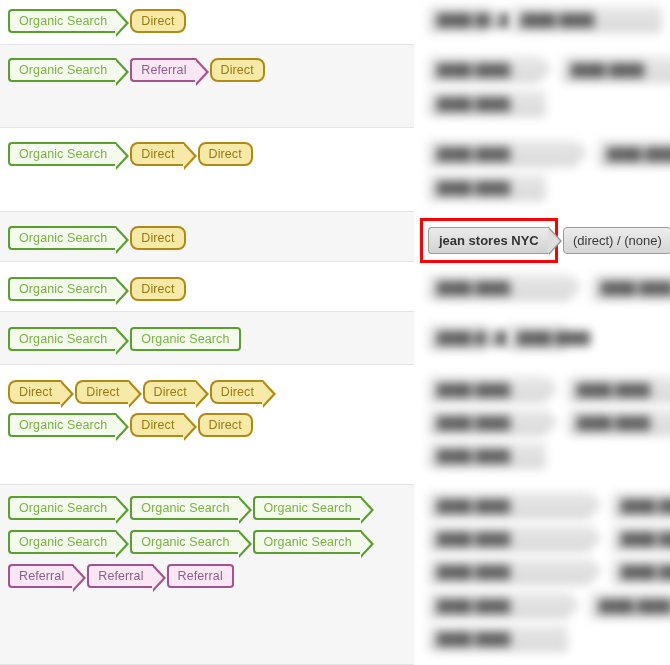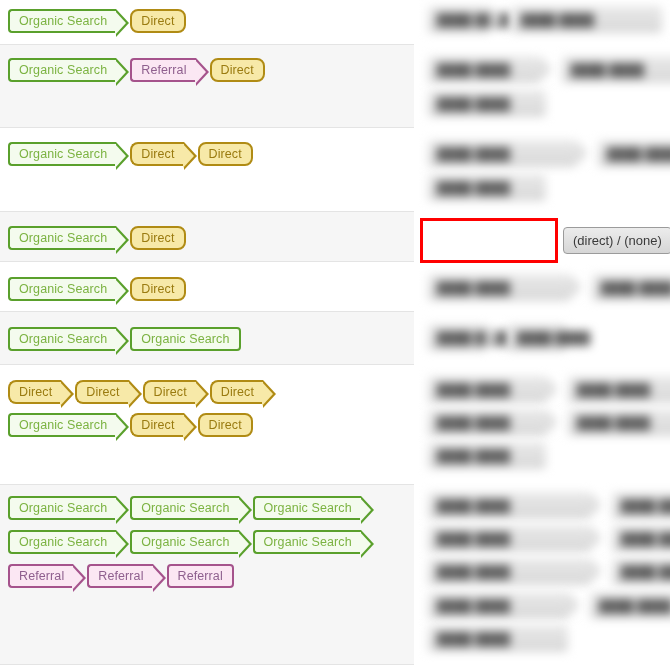--- a/index.html
+++ b/index.html
@@ -383,15 +383,16 @@
       </div>
       <div class="blurchip" style="left: 176px; top: 592px; width: 110px; height: 27px;">
         <span class="txt">████ ████</span>
       </div>
       <div class="blurchip" style="left: 14px; top: 625px; width: 140px; height: 27px;">
         <span class="txt">████ ████</span>
       </div>
     </div>
 
   <div id="highlight-box"></div>
+  <div id="focus-chip">jean stores NYC</div>
   <div id="focus-next">(direct) / (none)</div>
 
 </div>
 
 </body></html>

